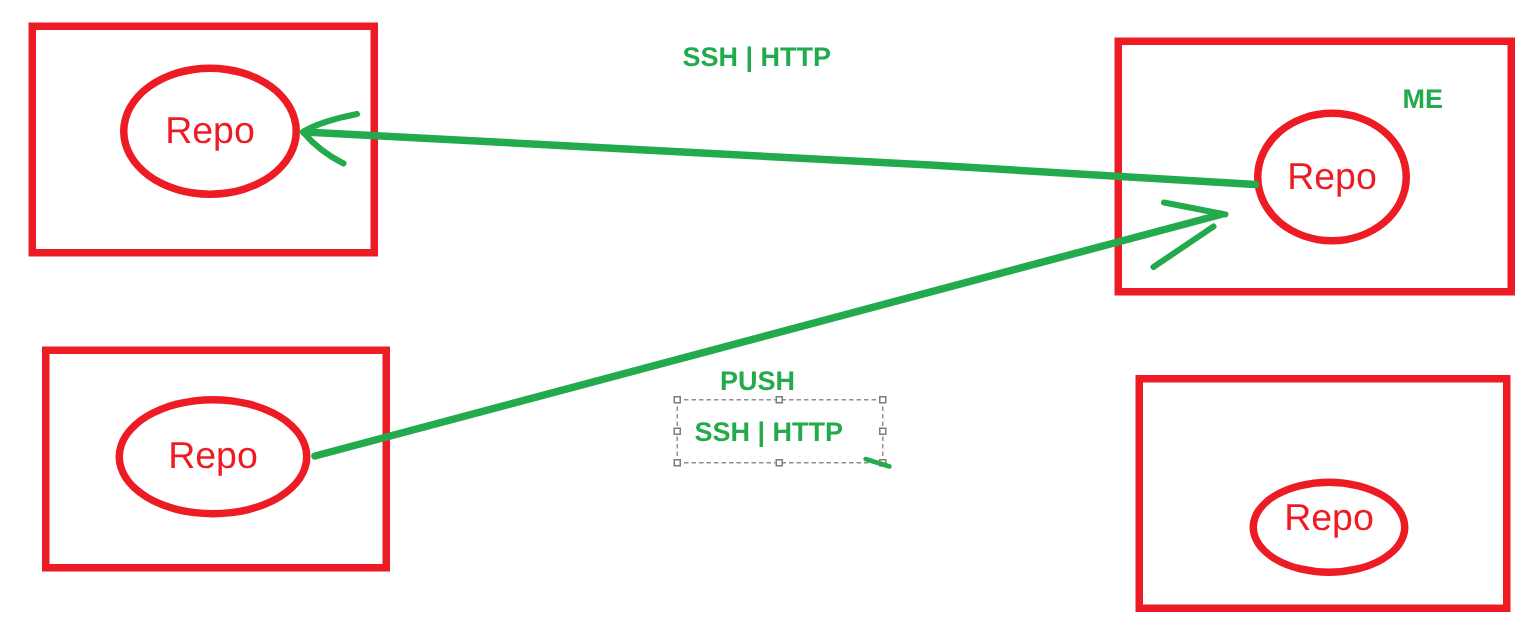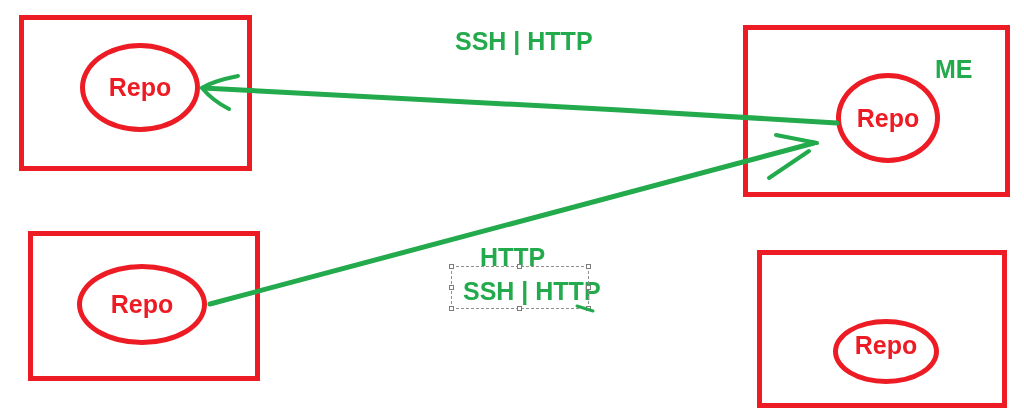--- a/index.html
+++ b/index.html
@@ -13,24 +13,24 @@
     position:relative;width:1024px;height:420px;background:#ffffff;overflow:hidden;
   }
   .node-box{
     position:absolute;border:5px solid var(--red);background:transparent;
   }
   .ellipse{
     position:absolute;border:5px solid var(--red);border-radius:50%;
     display:flex;align-items:center;justify-content:center;background:transparent;
   }
   .repo-label{
-    color:var(--red);font-weight:bold;font-size:25px;line-height:1;white-space:nowrap;
+    color:var(--red);font-weight:normal;font-size:25px;line-height:1;white-space:nowrap;
   }
   .green-label{
-    position:absolute;color:var(--green);font-weight:bold;font-size:25px;
+    position:absolute;color:var(--green);font-weight:bold;font-size:18px;
     line-height:1;white-space:nowrap;
   }
   .svg-overlay{
     position:absolute;left:0;top:0;width:1024px;height:420px;pointer-events:none;
   }
   .selection-box{
     position:absolute;left:451px;top:266px;width:138px;height:43px;
     border:1px dashed var(--sel);
   }
   .handle{
@@ -81,21 +81,21 @@
   </div>
   <div class="ellipse ell-bl">
     <span class="repo-label">Repo</span>
   </div>
   <div class="ellipse ell-br">
     <span class="repo-label">Repo</span>
   </div>
 
   <div class="green-label lbl-push-proto">SSH | HTTP</div>
   <div class="green-label lbl-me">ME</div>
-  <div class="green-label lbl-pull">HTTP</div>
+  <div class="green-label lbl-pull">PUSH</div>
   <div class="green-label lbl-pull-proto">SSH | HTTP</div>
 
   <div class="selection-box">
     <div class="handle h-nw"></div>
     <div class="handle h-n"></div>
     <div class="handle h-ne"></div>
     <div class="handle h-w"></div>
     <div class="handle h-e"></div>
     <div class="handle h-sw"></div>
     <div class="handle h-s"></div>

